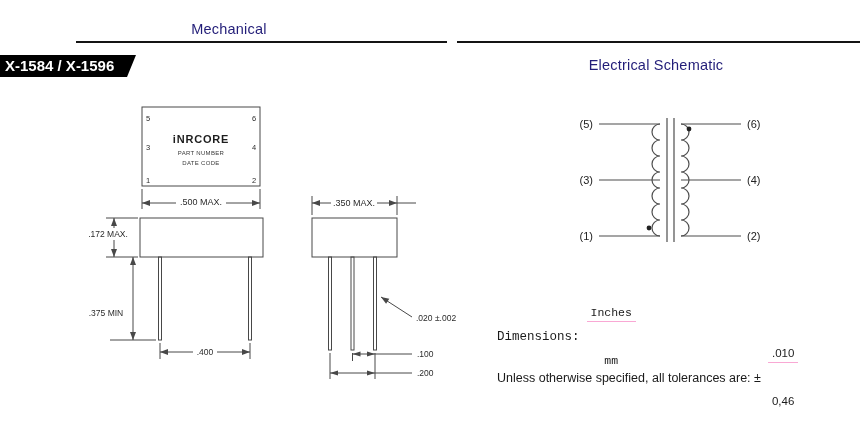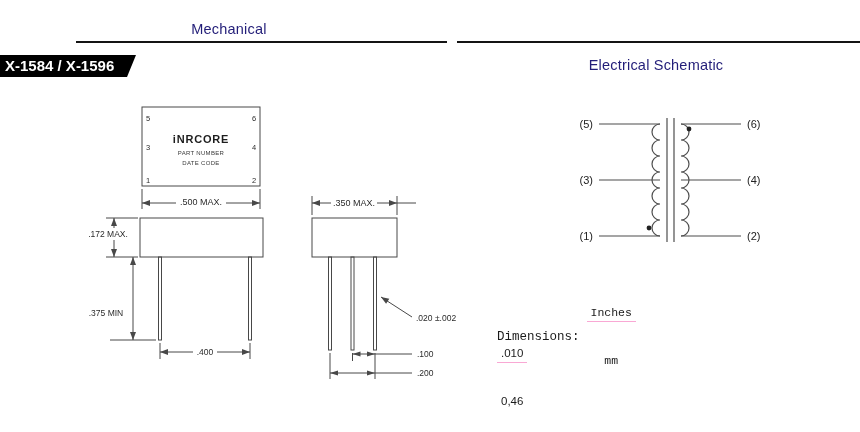--- a/index.html
+++ b/index.html
@@ -169,19 +169,20 @@
 
   <div class="note dimensions-note">
     <span>Dimensions:</span>
     <span class="frac">
       <span class="num">Inches</span>
       <span class="den">mm</span>
     </span>
   </div>
 
   <div class="note tolerance-note">
+    <span>Unless otherwise specified, all tolerances are: ±</span>
     <span class="frac">
       <span class="num">.010</span>
       <span class="den">0,46</span>
     </span>
   </div>
 
 </div>
 
 </body></html>

